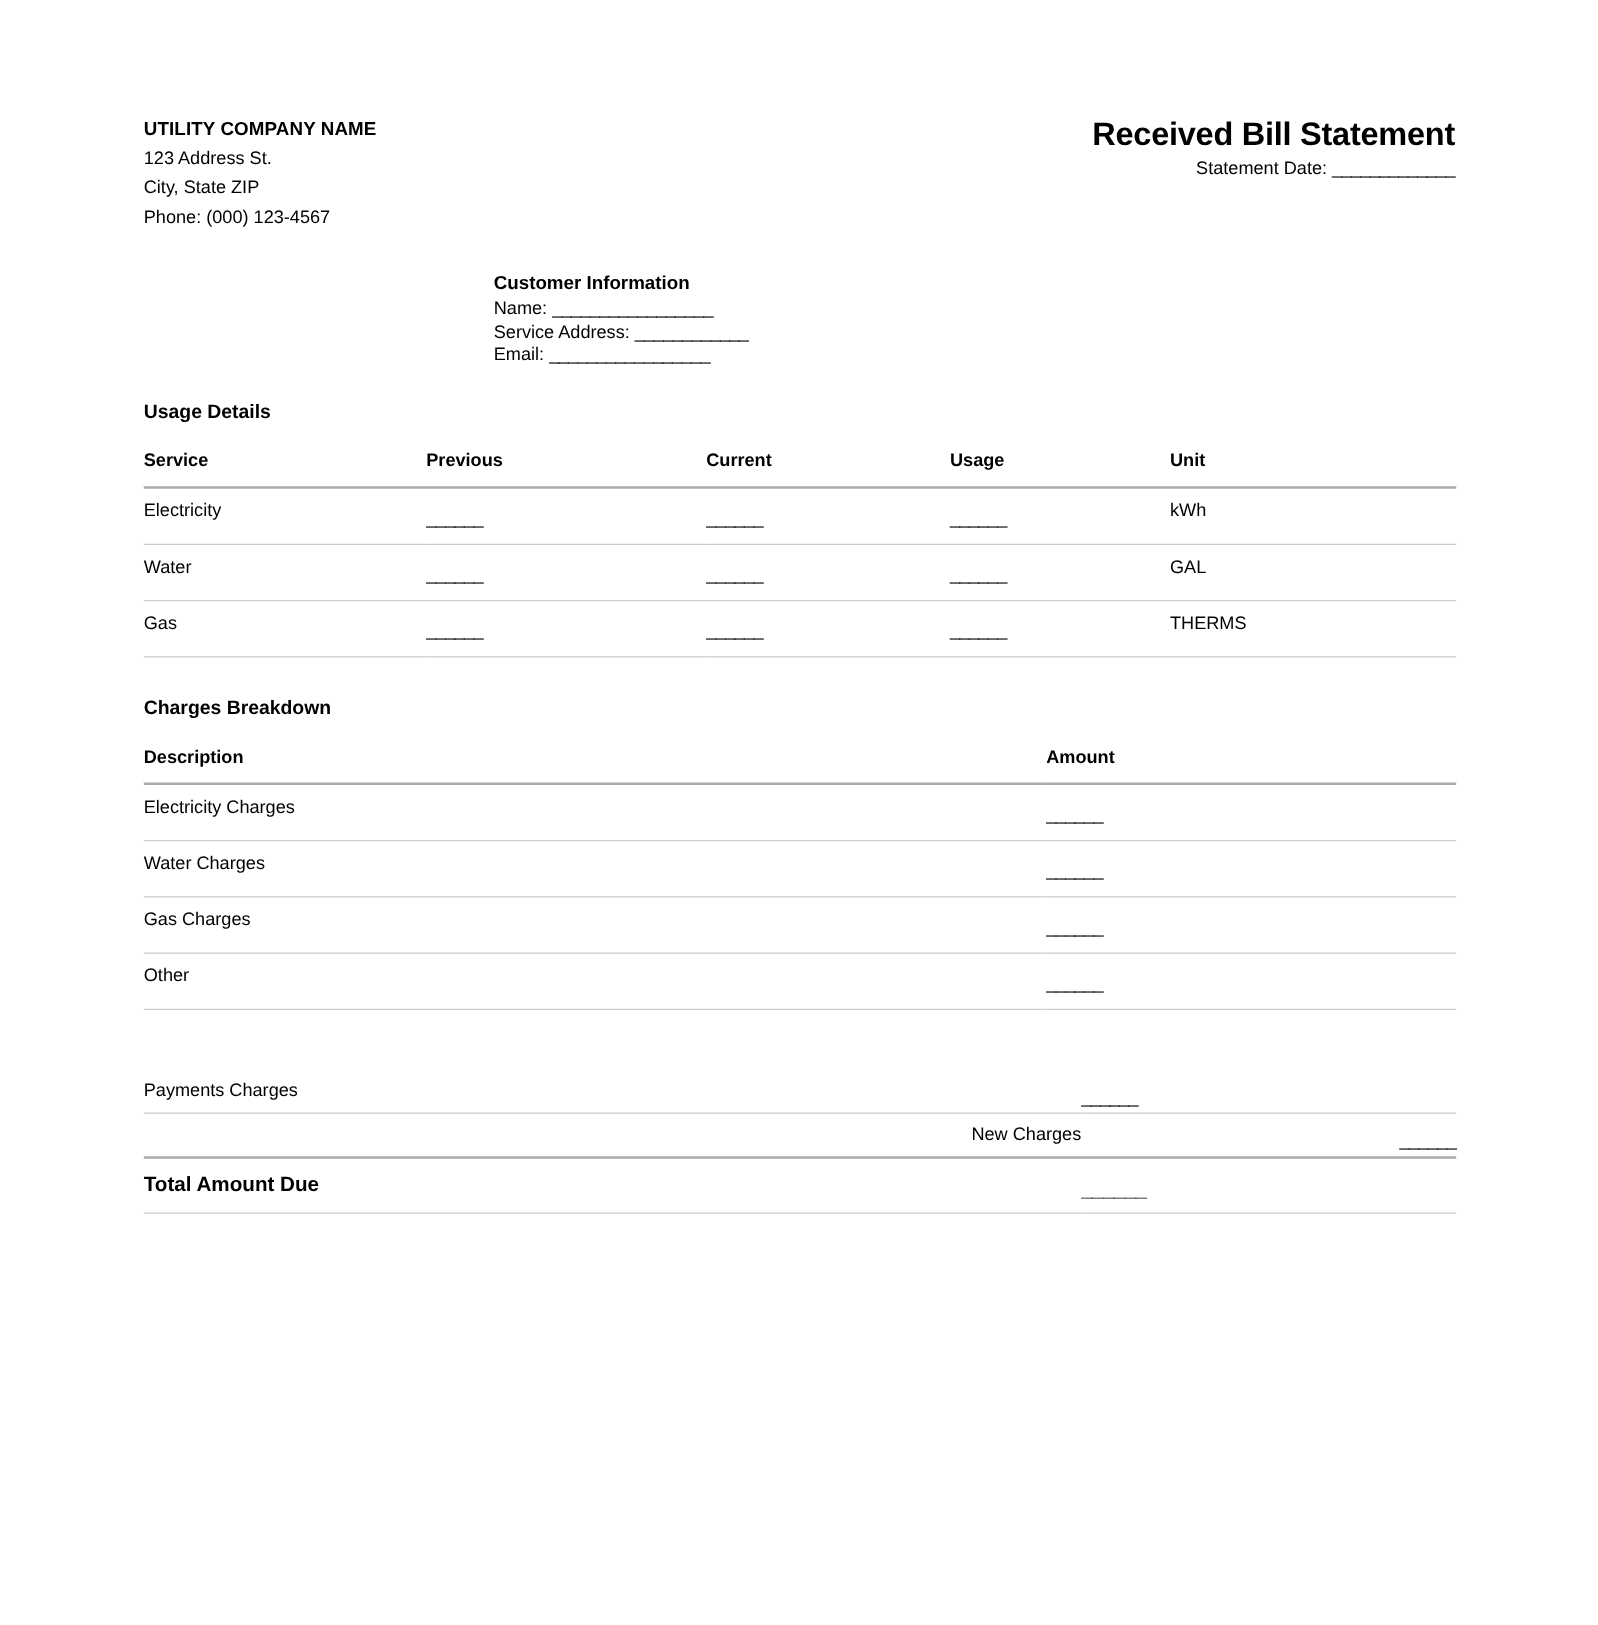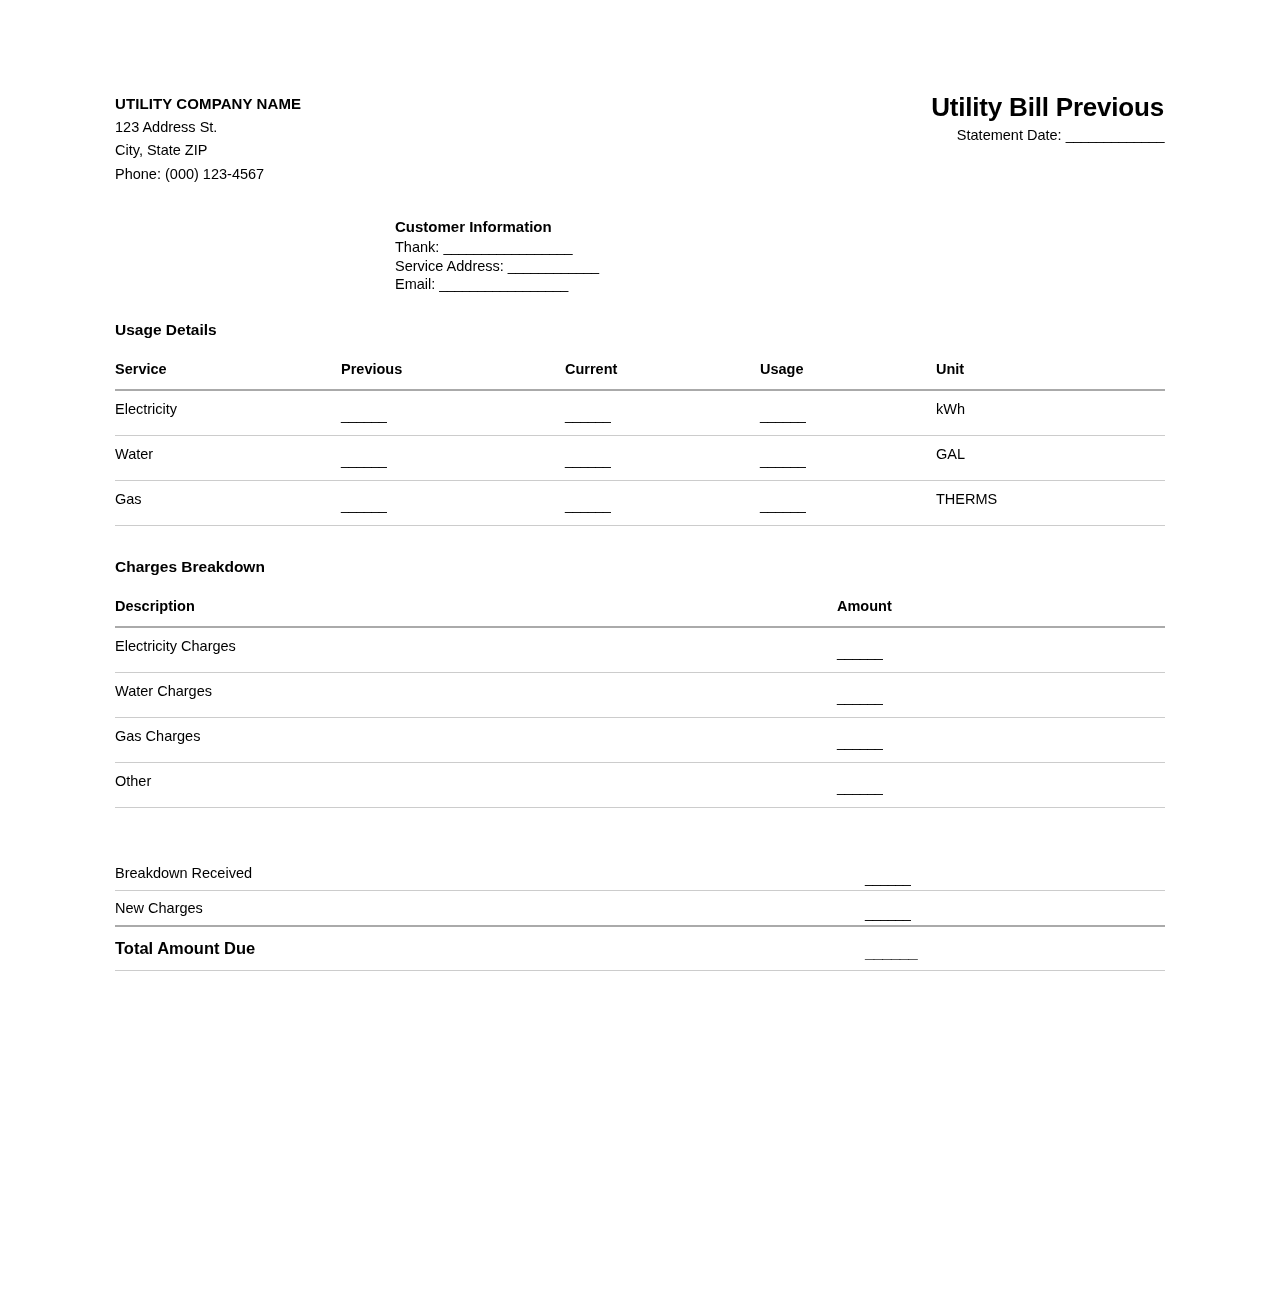--- a/index.html
+++ b/index.html
@@ -162,20 +162,21 @@
     padding-bottom: 12px;
   }
   tr.total-row td:first-child {
     border-top: 2px solid #aaaaaa;
   }
   tr.total-row td:last-child {
     border-top: 2px solid #aaaaaa;
   }
   tr.before-total td {
     border-bottom: none;
+    text-align: right;
   }
   .sum-blank {
     display: inline-block;
     position: relative;
     top: 5px;
     letter-spacing: -0.5px;
   }
   .total-blank {
     display: inline-block;
     position: relative;
@@ -199,31 +200,31 @@
 <div class="page">
 
   <div class="header">
     <div class="company-block">
       <div class="company-name">UTILITY COMPANY NAME</div>
       <div class="company-line">123 Address St.</div>
       <div class="company-line">City, State ZIP</div>
       <div class="company-line">Phone: (000) 123-4567</div>
     </div>
     <div class="title-block">
-      <div class="doc-title">Utility Bill Previous</div>
+      <div class="doc-title">Received Bill Statement</div>
       <div class="stmt-date"><span>Statement Date:</span> <span class="blank">_____________</span></div>
     </div>
   </div>
 
   <div class="info-row">
 
 
     <div class="info-col customer">
       <div class="info-heading">Customer Information</div>
-      <div class="info-line"><span>Thank:</span> <span class="blank">_________________</span></div>
+      <div class="info-line"><span>Name:</span> <span class="blank">_________________</span></div>
       <div class="info-line"><span>Service Address:</span> <span class="blank">____________</span></div>
       <div class="info-line"><span>Email:</span> <span class="blank">_________________</span></div>
     </div>
 
   </div>
 
   <div class="usage-section">
     <div class="section-heading">Usage Details</div>
     <table class="doc-table">
       <colgroup>
@@ -303,21 +304,21 @@
   </div>
 
   <div class="summary">
     <table class="summary-table">
       <colgroup>
           <col class="s-c1">
           <col class="s-c2">
         </colgroup>
       <tbody>
         <tr>
-          <td>Breakdown Received</td>
+          <td>Payments Charges</td>
           <td><span class="sum-blank">______</span></td>
         </tr>
         <tr class="before-total">
           <td>New Charges</td>
           <td><span class="sum-blank">______</span></td>
         </tr>
         <tr class="total-row">
           <td>Total Amount Due</td>
           <td><span class="total-blank">______</span></td>
         </tr>

